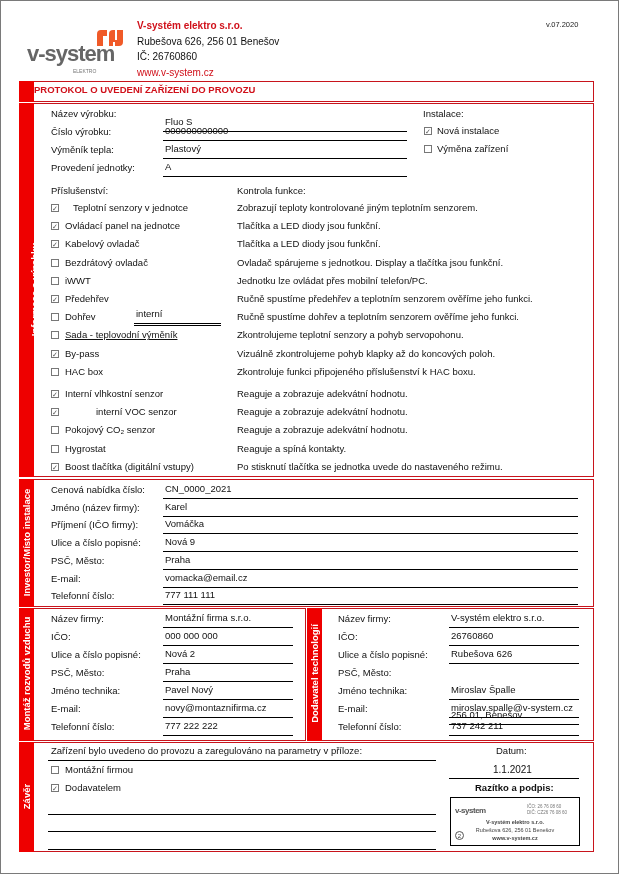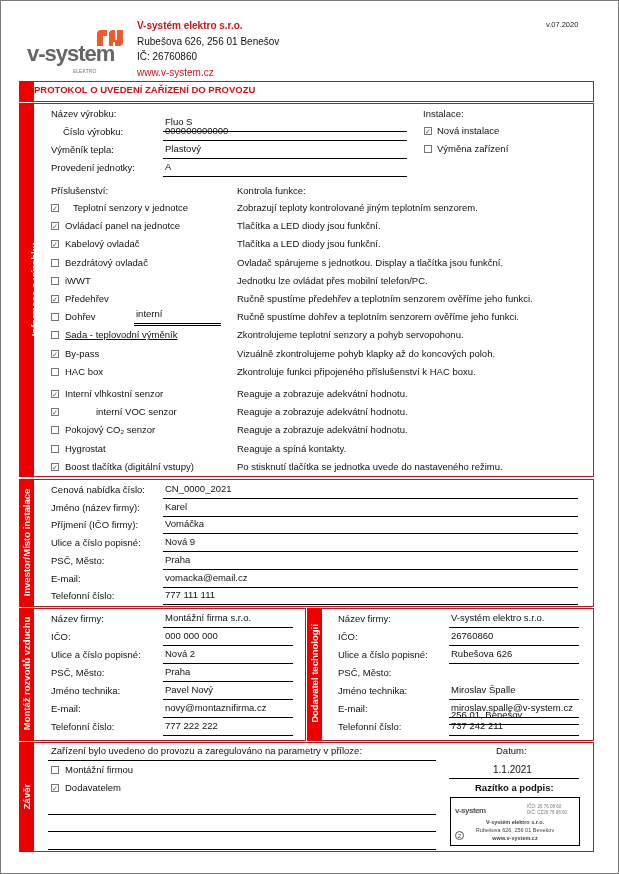--- a/index.html
+++ b/index.html
@@ -64,21 +64,21 @@
   <div class="sec-tab" style="left:18px;top:80px;width:15px;height:21px;"></div>
   <div class="abs title-bar">PROTOKOL O UVEDENÍ ZAŘÍZENÍ DO PROVOZU</div>
 
   <div class="sec-outer" style="left:18px;top:102px;width:573px;height:372px;"></div>
   <div class="sec-tab" style="left:18px;top:102px;width:15px;height:374px;"></div>
   <div class="vlabel" style="left:-150px;top:283px;width:366px;">Informace o výrobku</div>
 
   <div id="product-fields">
       <div class="lbl" style="left:50px;top:107px;">Název výrobku:</div>
       <div class="val" style="left:162px;top:105px;width:244px;margin-top:9px;">Fluo S</div>
-      <div class="lbl" style="left:62px;top:125px;">Číslo výrobku:</div>
+      <div class="lbl" style="left:50px;top:125px;">Číslo výrobku:</div>
       <div class="val" style="left:162px;top:123px;width:244px;">000000000000</div>
       <div class="lbl" style="left:50px;top:143px;">Výměník tepla:</div>
       <div class="val" style="left:162px;top:141px;width:244px;">Plastový</div>
       <div class="lbl" style="left:50px;top:161px;">Provedení jednotky:</div>
       <div class="val" style="left:162px;top:159px;width:244px;">A</div>
     </div>
 
   <div class="lbl" style="left:422px;top:107px;">Instalace:</div>
   <div id="install-options">
       <div class="cb" style="left:423px;top:126px;">✓</div>

